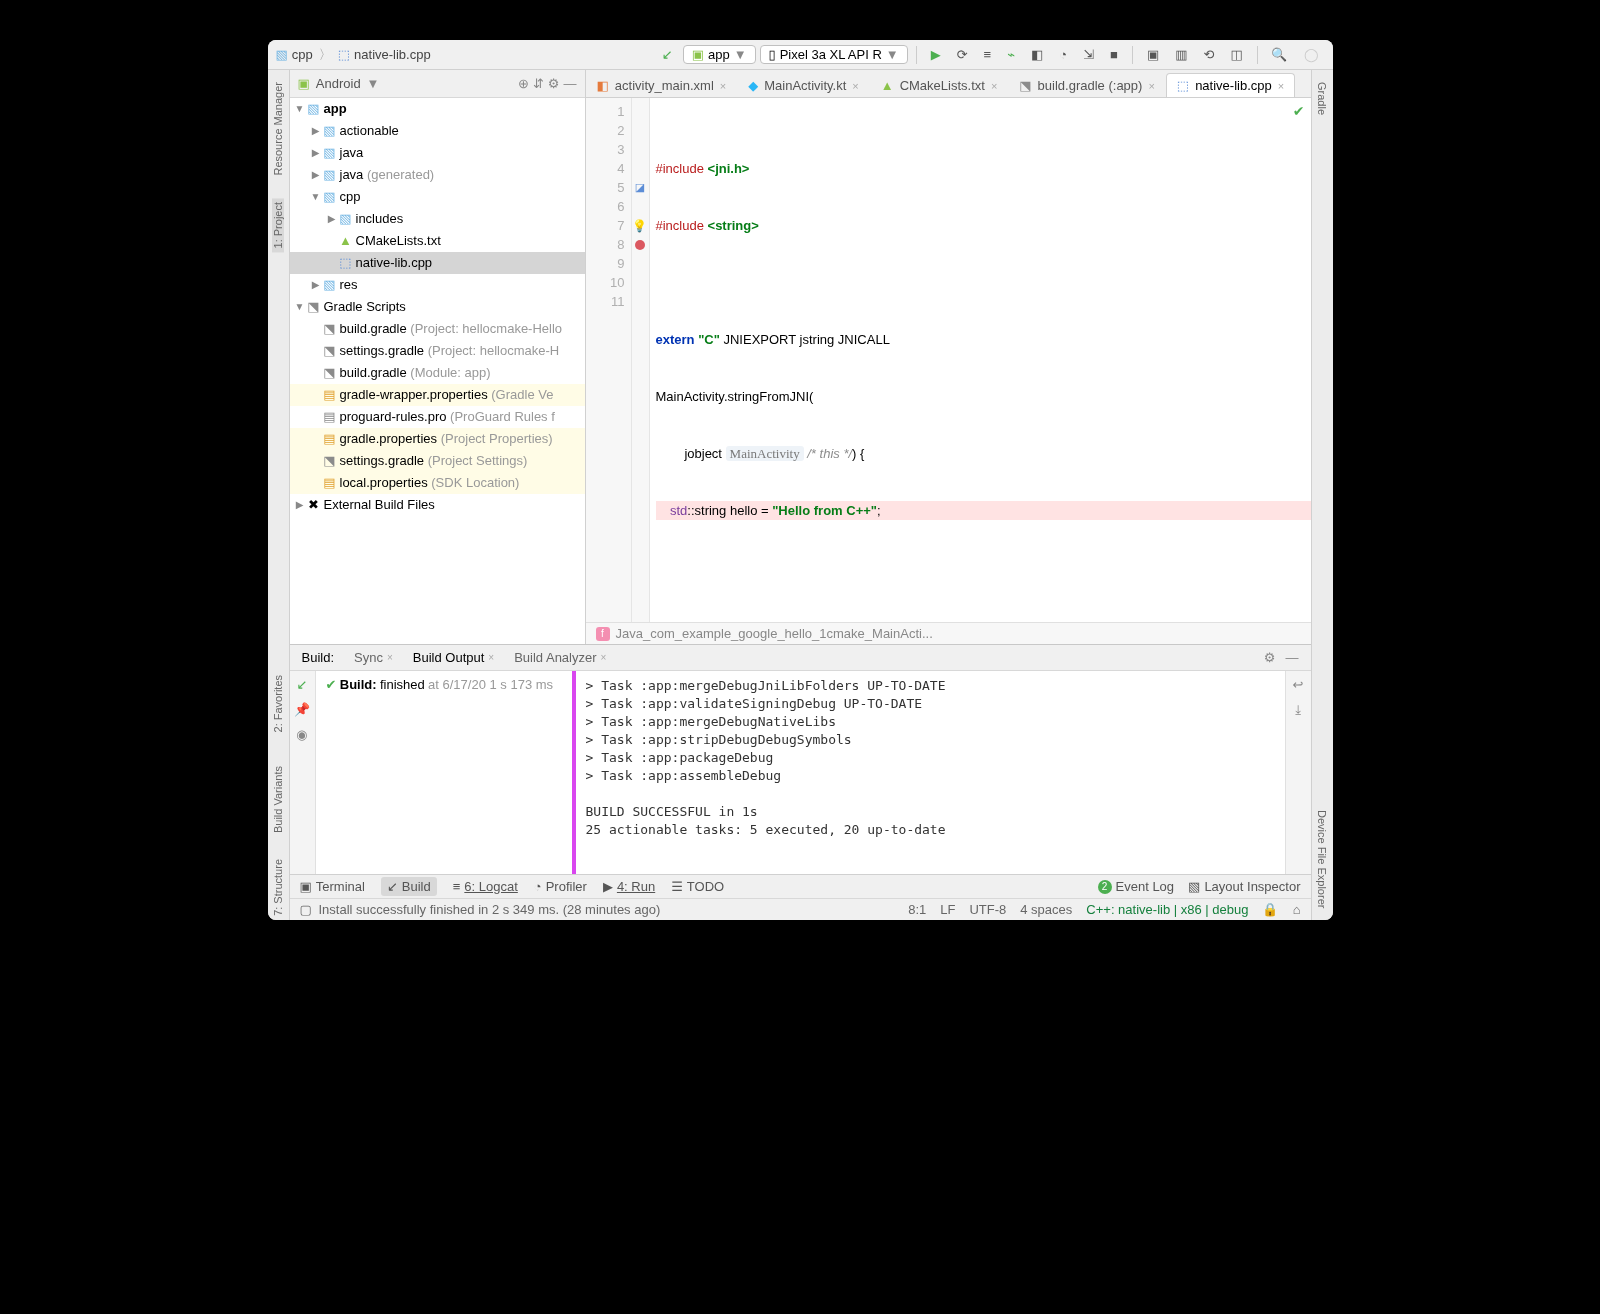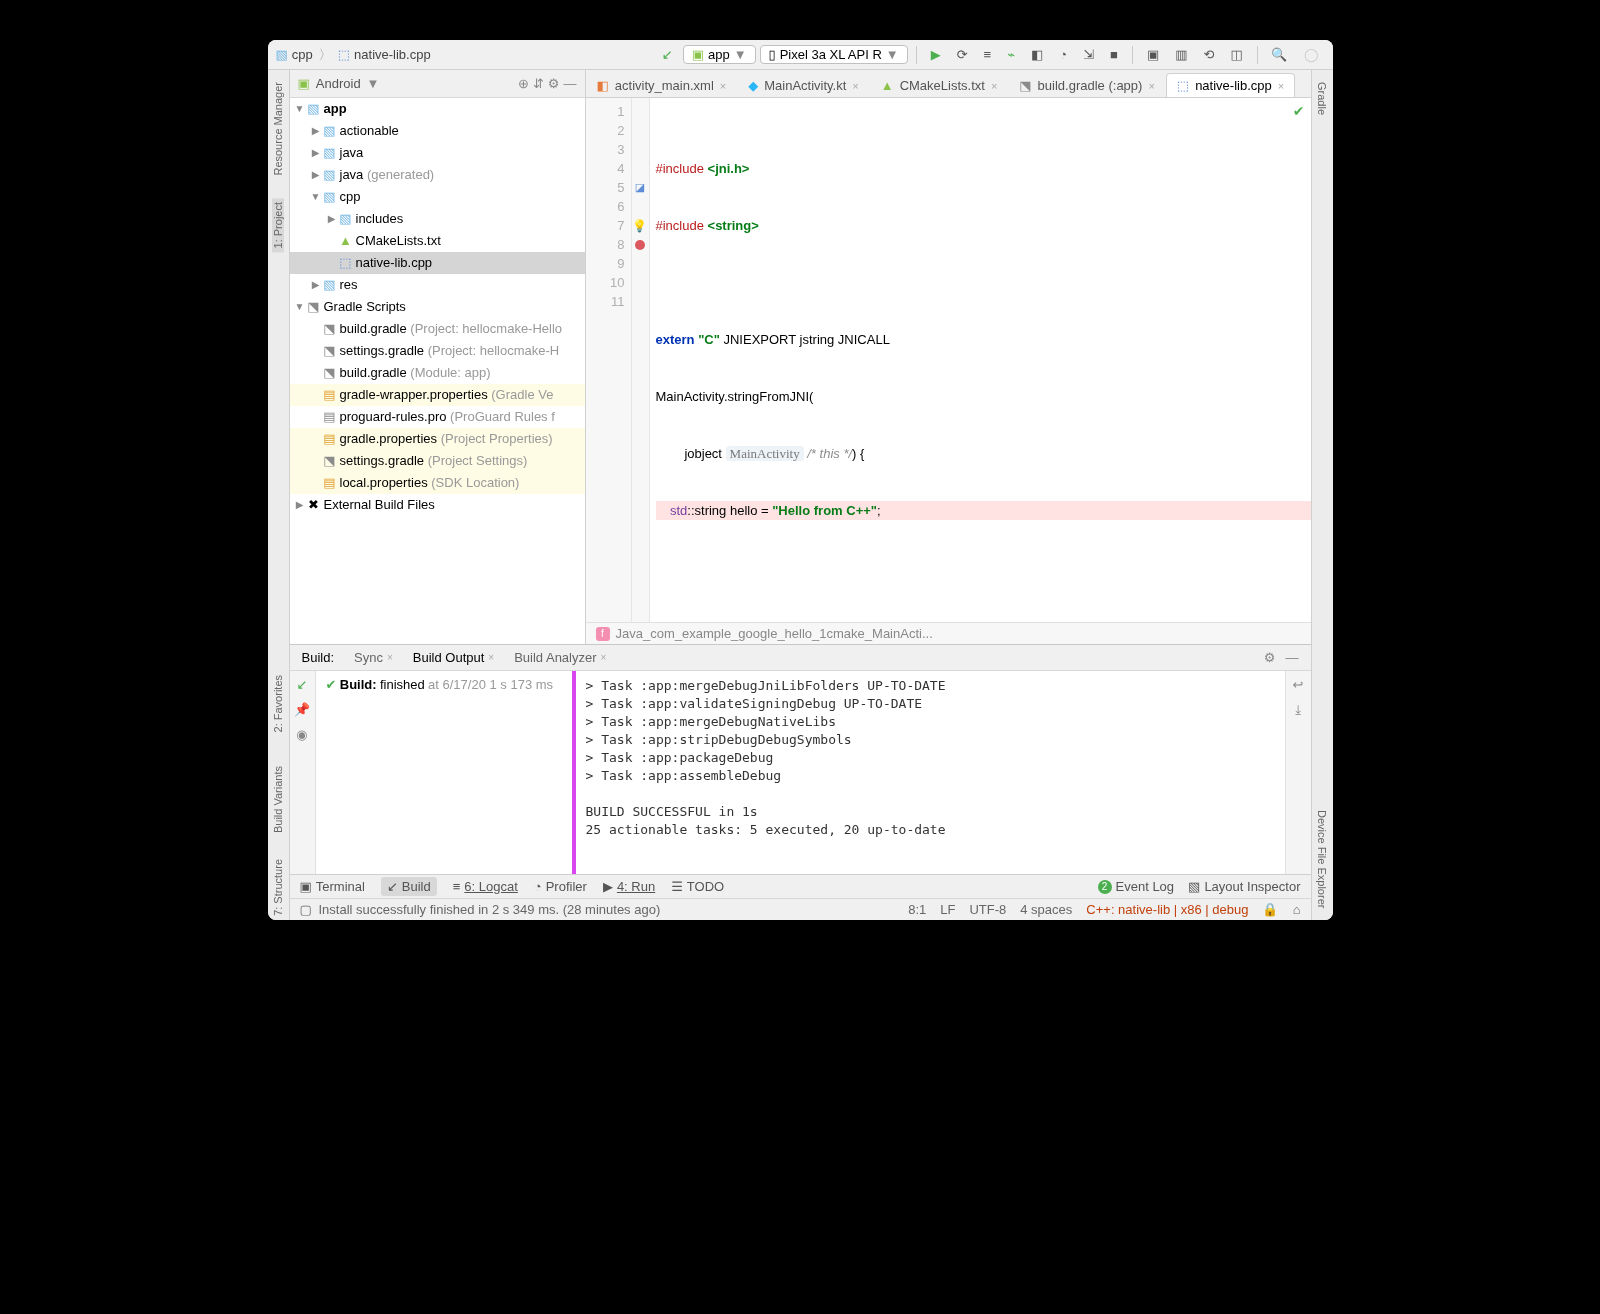--- a/index.html
+++ b/index.html
@@ -350,21 +350,21 @@
       </div>
 
       <div class="statusbar">
         <span>▢</span>&nbsp;&nbsp;
         <span>Install successfully finished in 2 s 349 ms. (28 minutes ago)</span>
         <div class="r">
           <span>8:1</span>
           <span>LF</span>
           <span>UTF-8</span>
           <span>4 spaces</span>
-          <span style="color:#c2410c">C++: native-lib | x86 | debug</span>
+          <span style="color:#15803d">C++: native-lib | x86 | debug</span>
           <span>🔒</span>
           <span>⌂</span>
         </div>
       </div>
     </div>
 
     <div class="rightrail">
       <div class="rail-lbl" style="transform:none">Gradle</div>
       <div class="rail-lbl bottom" style="transform:none">Device File Explorer</div>
     </div>

